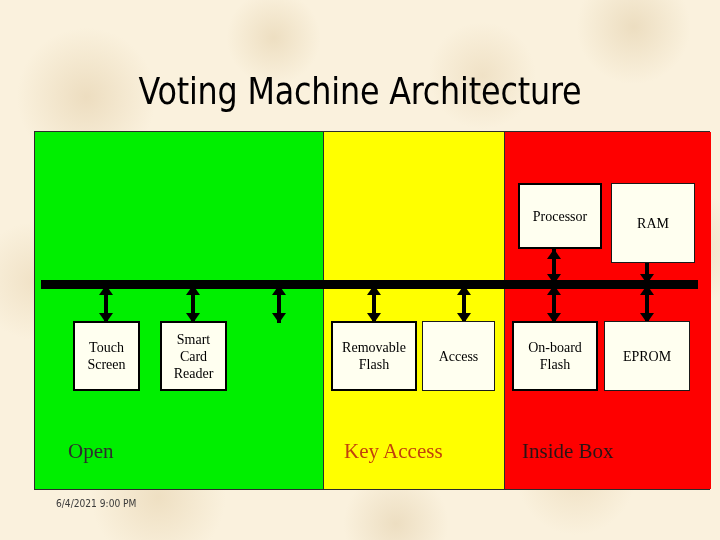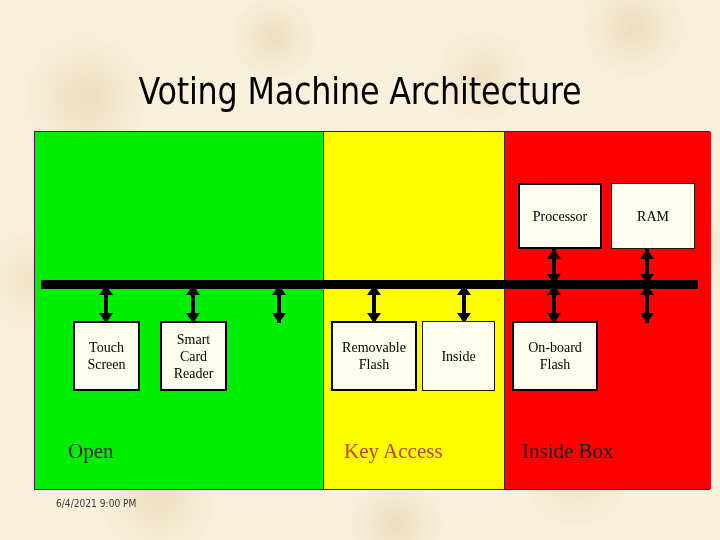--- a/index.html
+++ b/index.html
@@ -162,21 +162,21 @@
 
 <div id="diagram">
 
   <div class="zone" id="zone-open"></div>
   <div class="zone" id="zone-key"></div>
   <div class="zone" id="zone-inside"></div>
 
   <div class="comp-box" style="left:483px; top:51px; width:84px; height:66px;">
     <span>Processor</span>
   </div>
-  <div class="comp-box thin" style="left:576px; top:51px; width:84px; height:66px;text-align:right;">
+  <div class="comp-box thin" style="left:576px; top:51px; width:84px; height:80px;text-align:right;">
     <span>RAM</span>
   </div>
 
   <div class="arrow" style="left:511px; top:117px; width:16px; height:35px;">
     <div class="shaft"></div>
       <div class="head up"></div>
       <div class="head down"></div>
   </div>
   <div class="arrow" style="left:604px; top:117px; width:16px; height:35px;">
     <div class="shaft"></div>
@@ -225,24 +225,27 @@
   <div class="comp-box" style="left:38px;  top:189px; width:67px; height:70px;">
     <span>Touch Screen</span>
   </div>
   <div class="comp-box" style="left:125px; top:189px; width:67px; height:70px;">
     <span>Smart Card Reader</span>
   </div>
   <div class="comp-box" style="left:296px; top:189px; width:86px; height:70px;">
     <span>Removable Flash</span>
   </div>
   <div class="comp-box thin" style="left:387px; top:189px; width:73px; height:70px;">
-    <span>Inside</span>
+    <span>Access</span>
   </div>
   <div class="comp-box" style="left:477px; top:189px; width:86px; height:70px;">
     <span>On-board Flash</span>
+  </div>
+  <div class="comp-box thin" style="left:569px; top:189px; width:86px; height:70px;">
+    <span>EPROM</span>
   </div>
 
   <div class="zone-caption" style="left:33px;  top:307px; color:#2d2d2d;">Open</div>
   <div class="zone-caption" style="left:309px; top:307px; color:#c2410c;">Key Access</div>
   <div class="zone-caption" style="left:487px; top:307px; color:#2a1414;">Inside Box</div>
 
 </div>
 
 <div id="slide-date">6/4/2021 9:00 PM</div>
 

